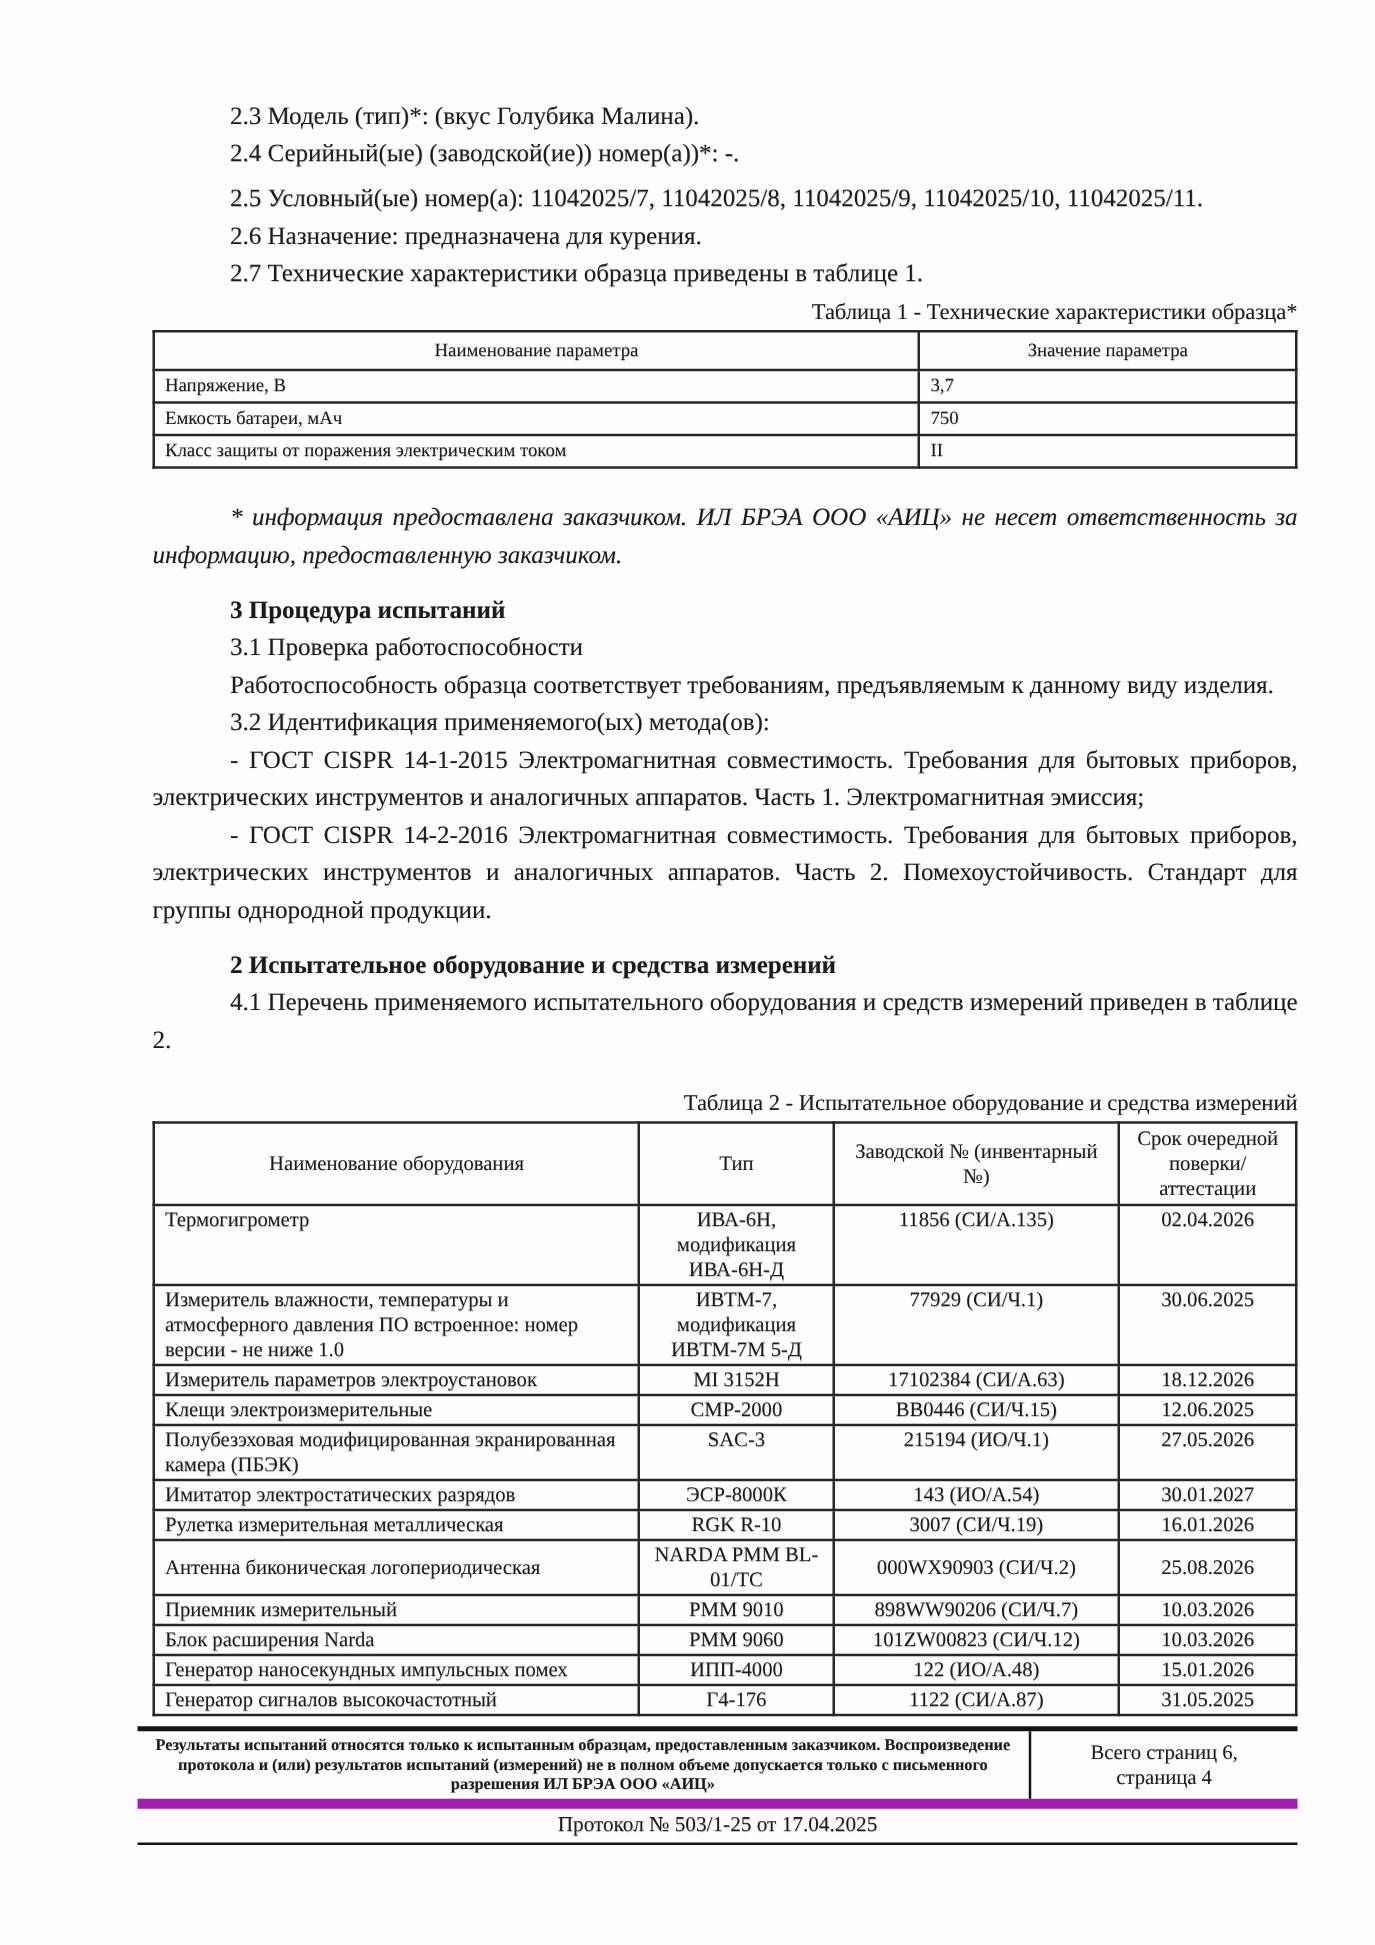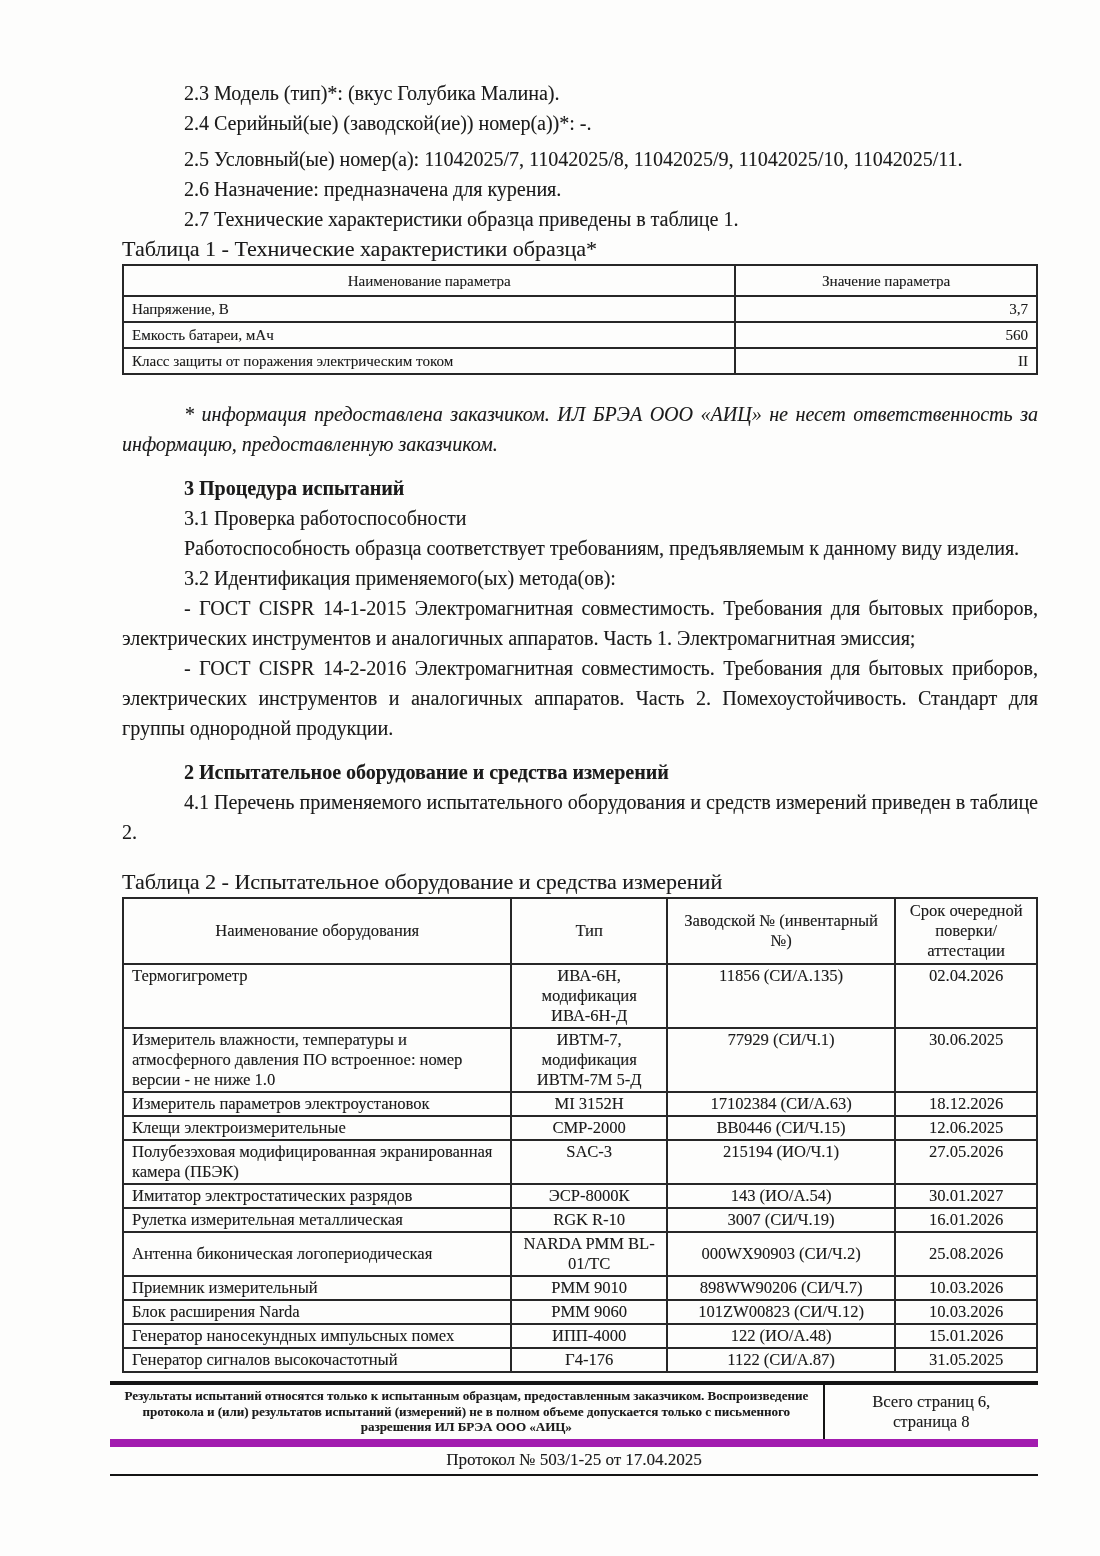--- a/index.html
+++ b/index.html
@@ -25,44 +25,45 @@
   .para.extra-top { margin-top: 6px; }
   .heading {
     margin: 14px 0 0 0;
     font-size: 20px;
     line-height: 30px;
     font-weight: bold;
     text-indent: 62px;
   }
   .caption {
     margin: 0;
-    font-size: 22px;
+    font-size: 18px;
     line-height: 30px;
     text-indent: 0;
+    text-align: right;
   }
   .caption.gap-top { margin-top: 20px; }
   .note {
     margin: 24px 0 0 0;
     font-size: 20px;
     line-height: 30px;
     font-style: italic;
     text-align: justify;
     text-indent: 62px;
   }
   table { border-collapse: collapse; width: 100%; table-layout: fixed; }
   table.t1 { font-size: 15px; }
   table.t1 th, table.t1 td {
     border: 2px solid #272727;
     padding: 1px 8px;
     line-height: 22px;
     font-weight: normal;
   }
   table.t1 th { text-align: center; height: 27px; }
   table.t1 td.left { text-align: left; height: 22px; }
-  table.t1 td.center { text-align: right; }
+  table.t1 td.center { text-align: left; }
   table.t2 { font-size: 16.5px; }
   table.t2 th, table.t2 td {
     border: 2px solid #272727;
     padding: 1px 6px;
     line-height: 20px;
     font-weight: normal;
     vertical-align: middle;
   }
   table.t2 th { text-align: center; height: 62px; }
   table.t2 td.name { text-align: left; padding-left: 8px; }
@@ -127,21 +128,21 @@
         <th>Значение параметра</th>
       </tr>
     </thead>
     <tbody>
       <tr>
         <td class="left">Напряжение, В</td>
         <td class="center">3,7</td>
       </tr>
       <tr>
         <td class="left">Емкость батареи, мАч</td>
-        <td class="center">560</td>
+        <td class="center">750</td>
       </tr>
       <tr>
         <td class="left">Класс защиты от поражения электрическим током</td>
         <td class="center">II</td>
       </tr>
     </tbody>
   </table>
 
   <p class="note">* информация предоставлена заказчиком. ИЛ БРЭА ООО «АИЦ» не несет ответственность за информацию, предоставленную заказчиком.</p>
 
@@ -244,18 +245,18 @@
         <td class="mid">Г4-176</td>
         <td class="mid">1122 (СИ/А.87)</td>
         <td class="mid">31.05.2025</td>
       </tr>
     </tbody>
   </table>
 
   <div class="footer">
     <div class="footer-top">
       <div class="f-disc">Результаты испытаний относятся только к испытанным образцам, предоставленным заказчиком. Воспроизведение протокола и (или) результатов испытаний (измерений) не в полном объеме допускается только с письменного разрешения ИЛ БРЭА ООО «АИЦ»</div>
-      <div class="f-pages">Всего страниц 6, страница 8</div>
+      <div class="f-pages">Всего страниц 6, страница 4</div>
     </div>
     <div class="f-protocol">Протокол № 503/1-25 от 17.04.2025</div>
   </div>
 
 </div>
 
 </body></html>

